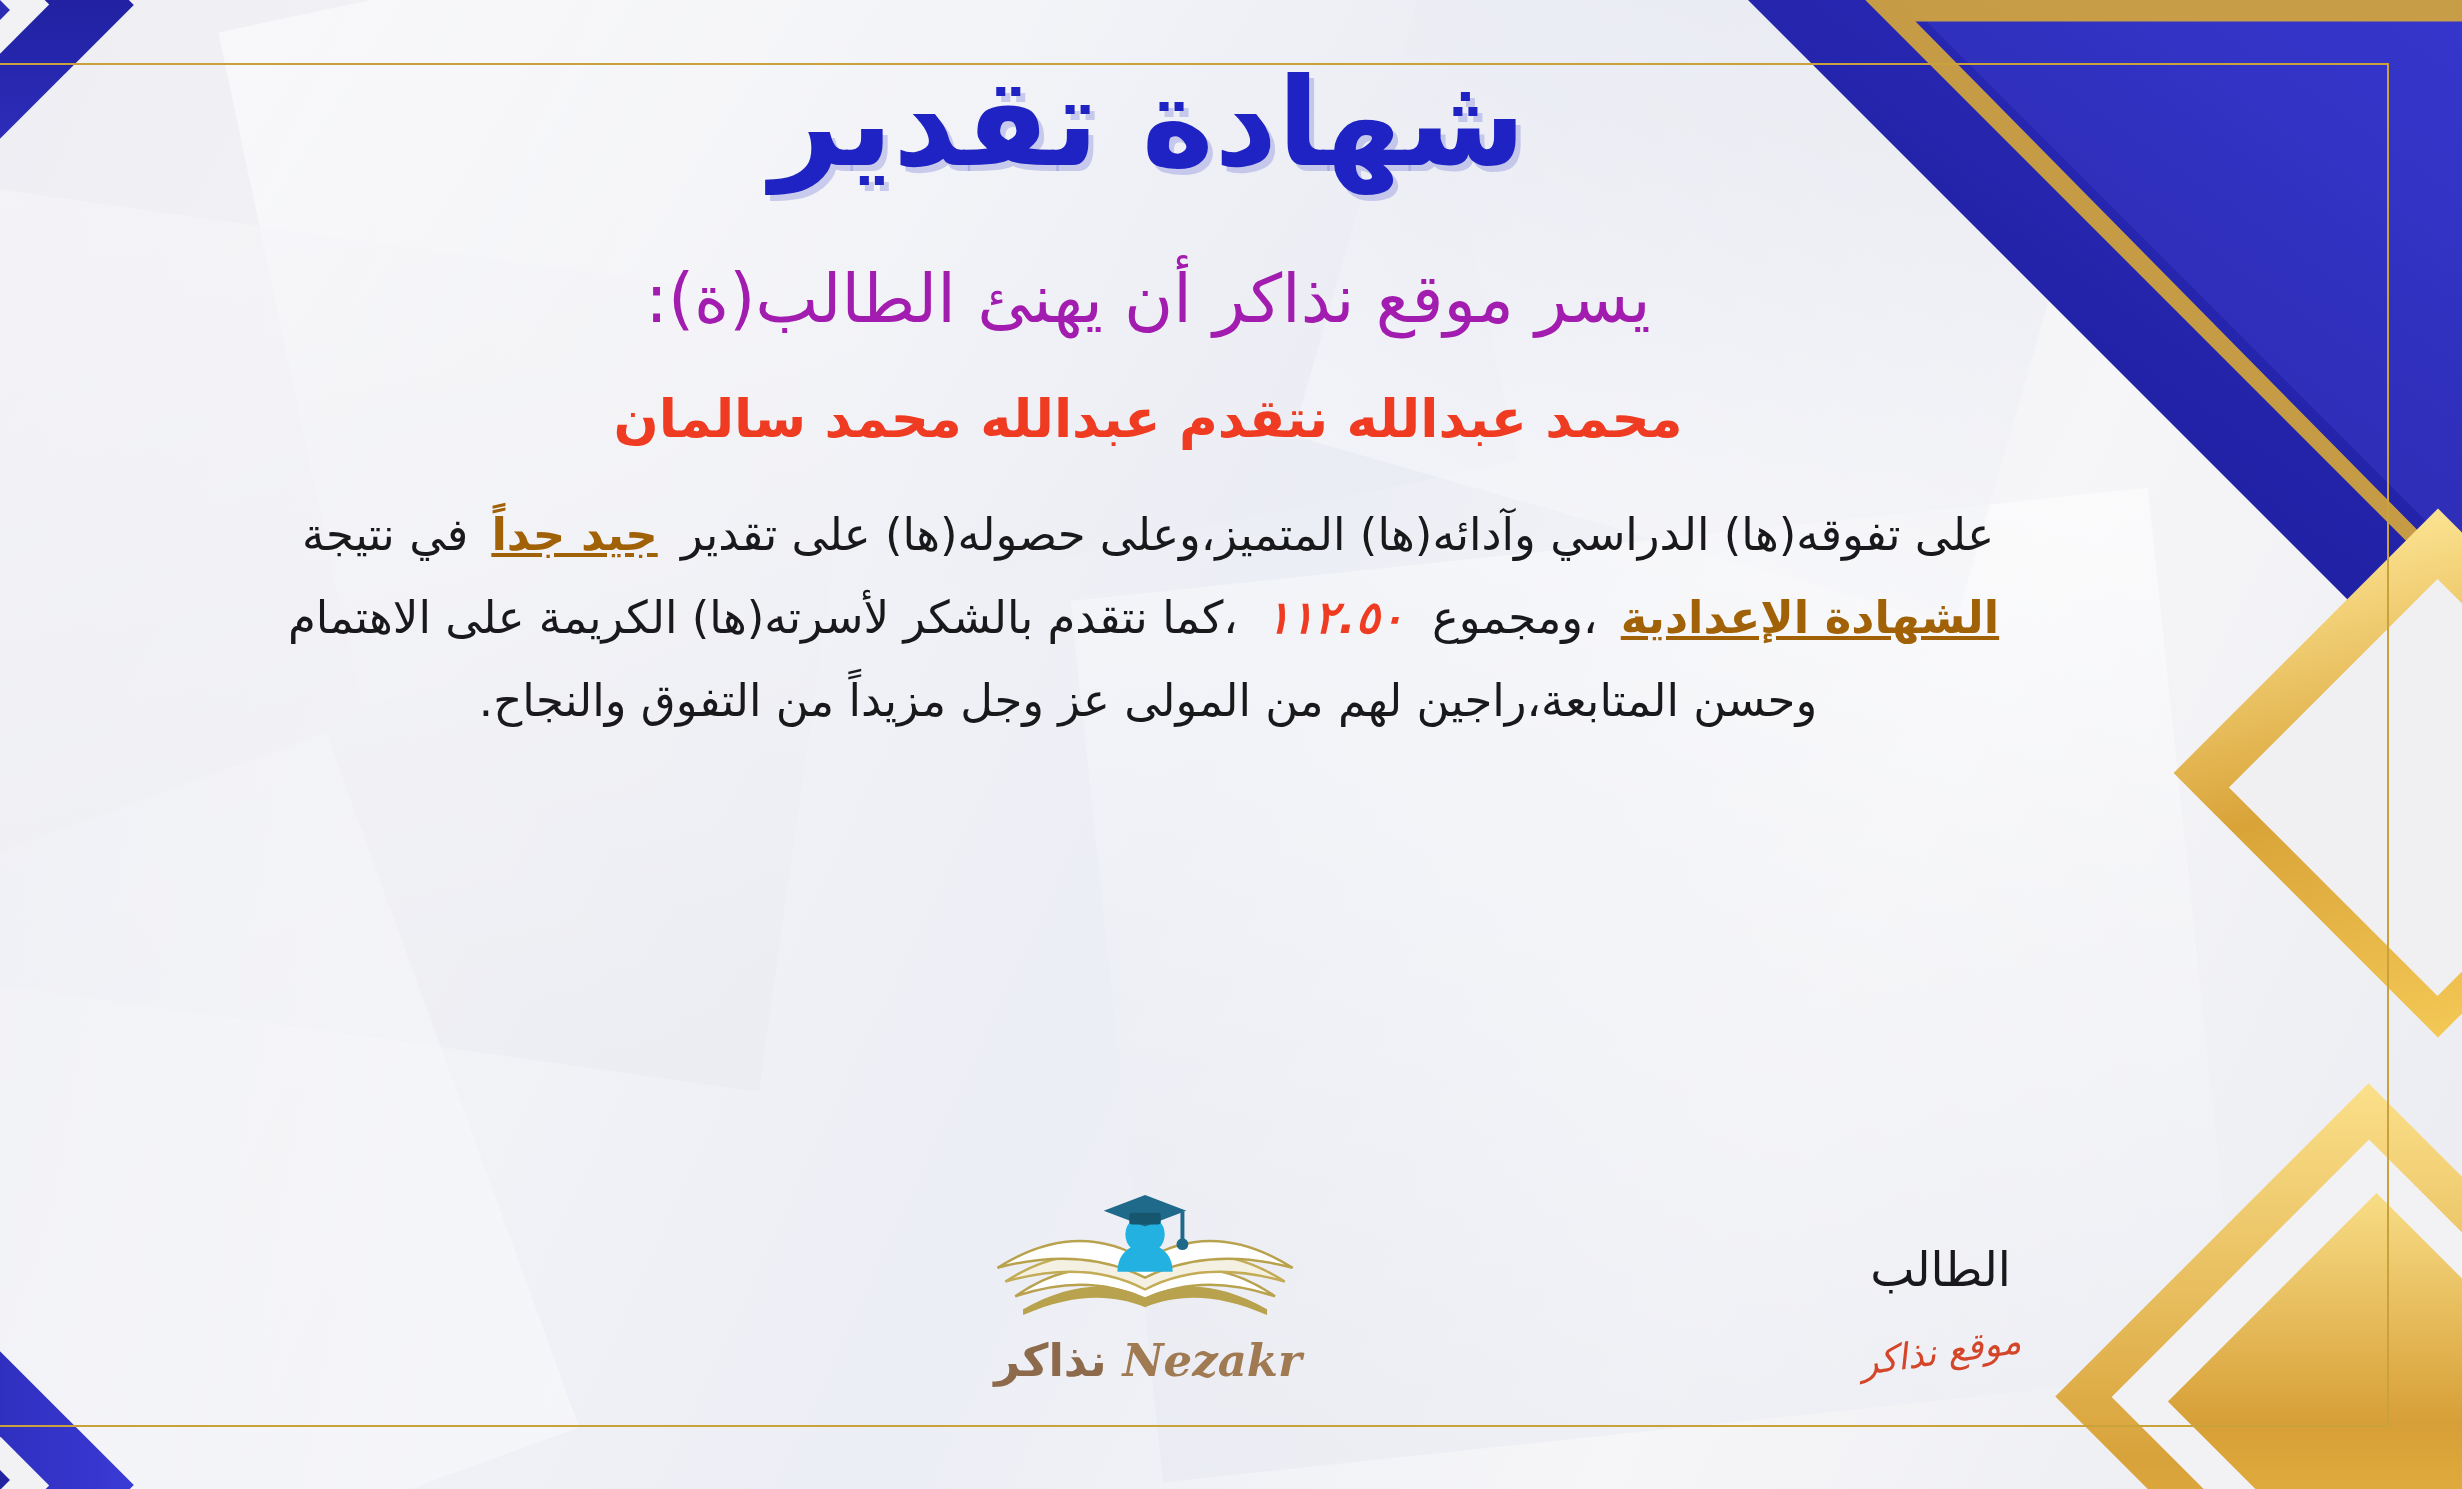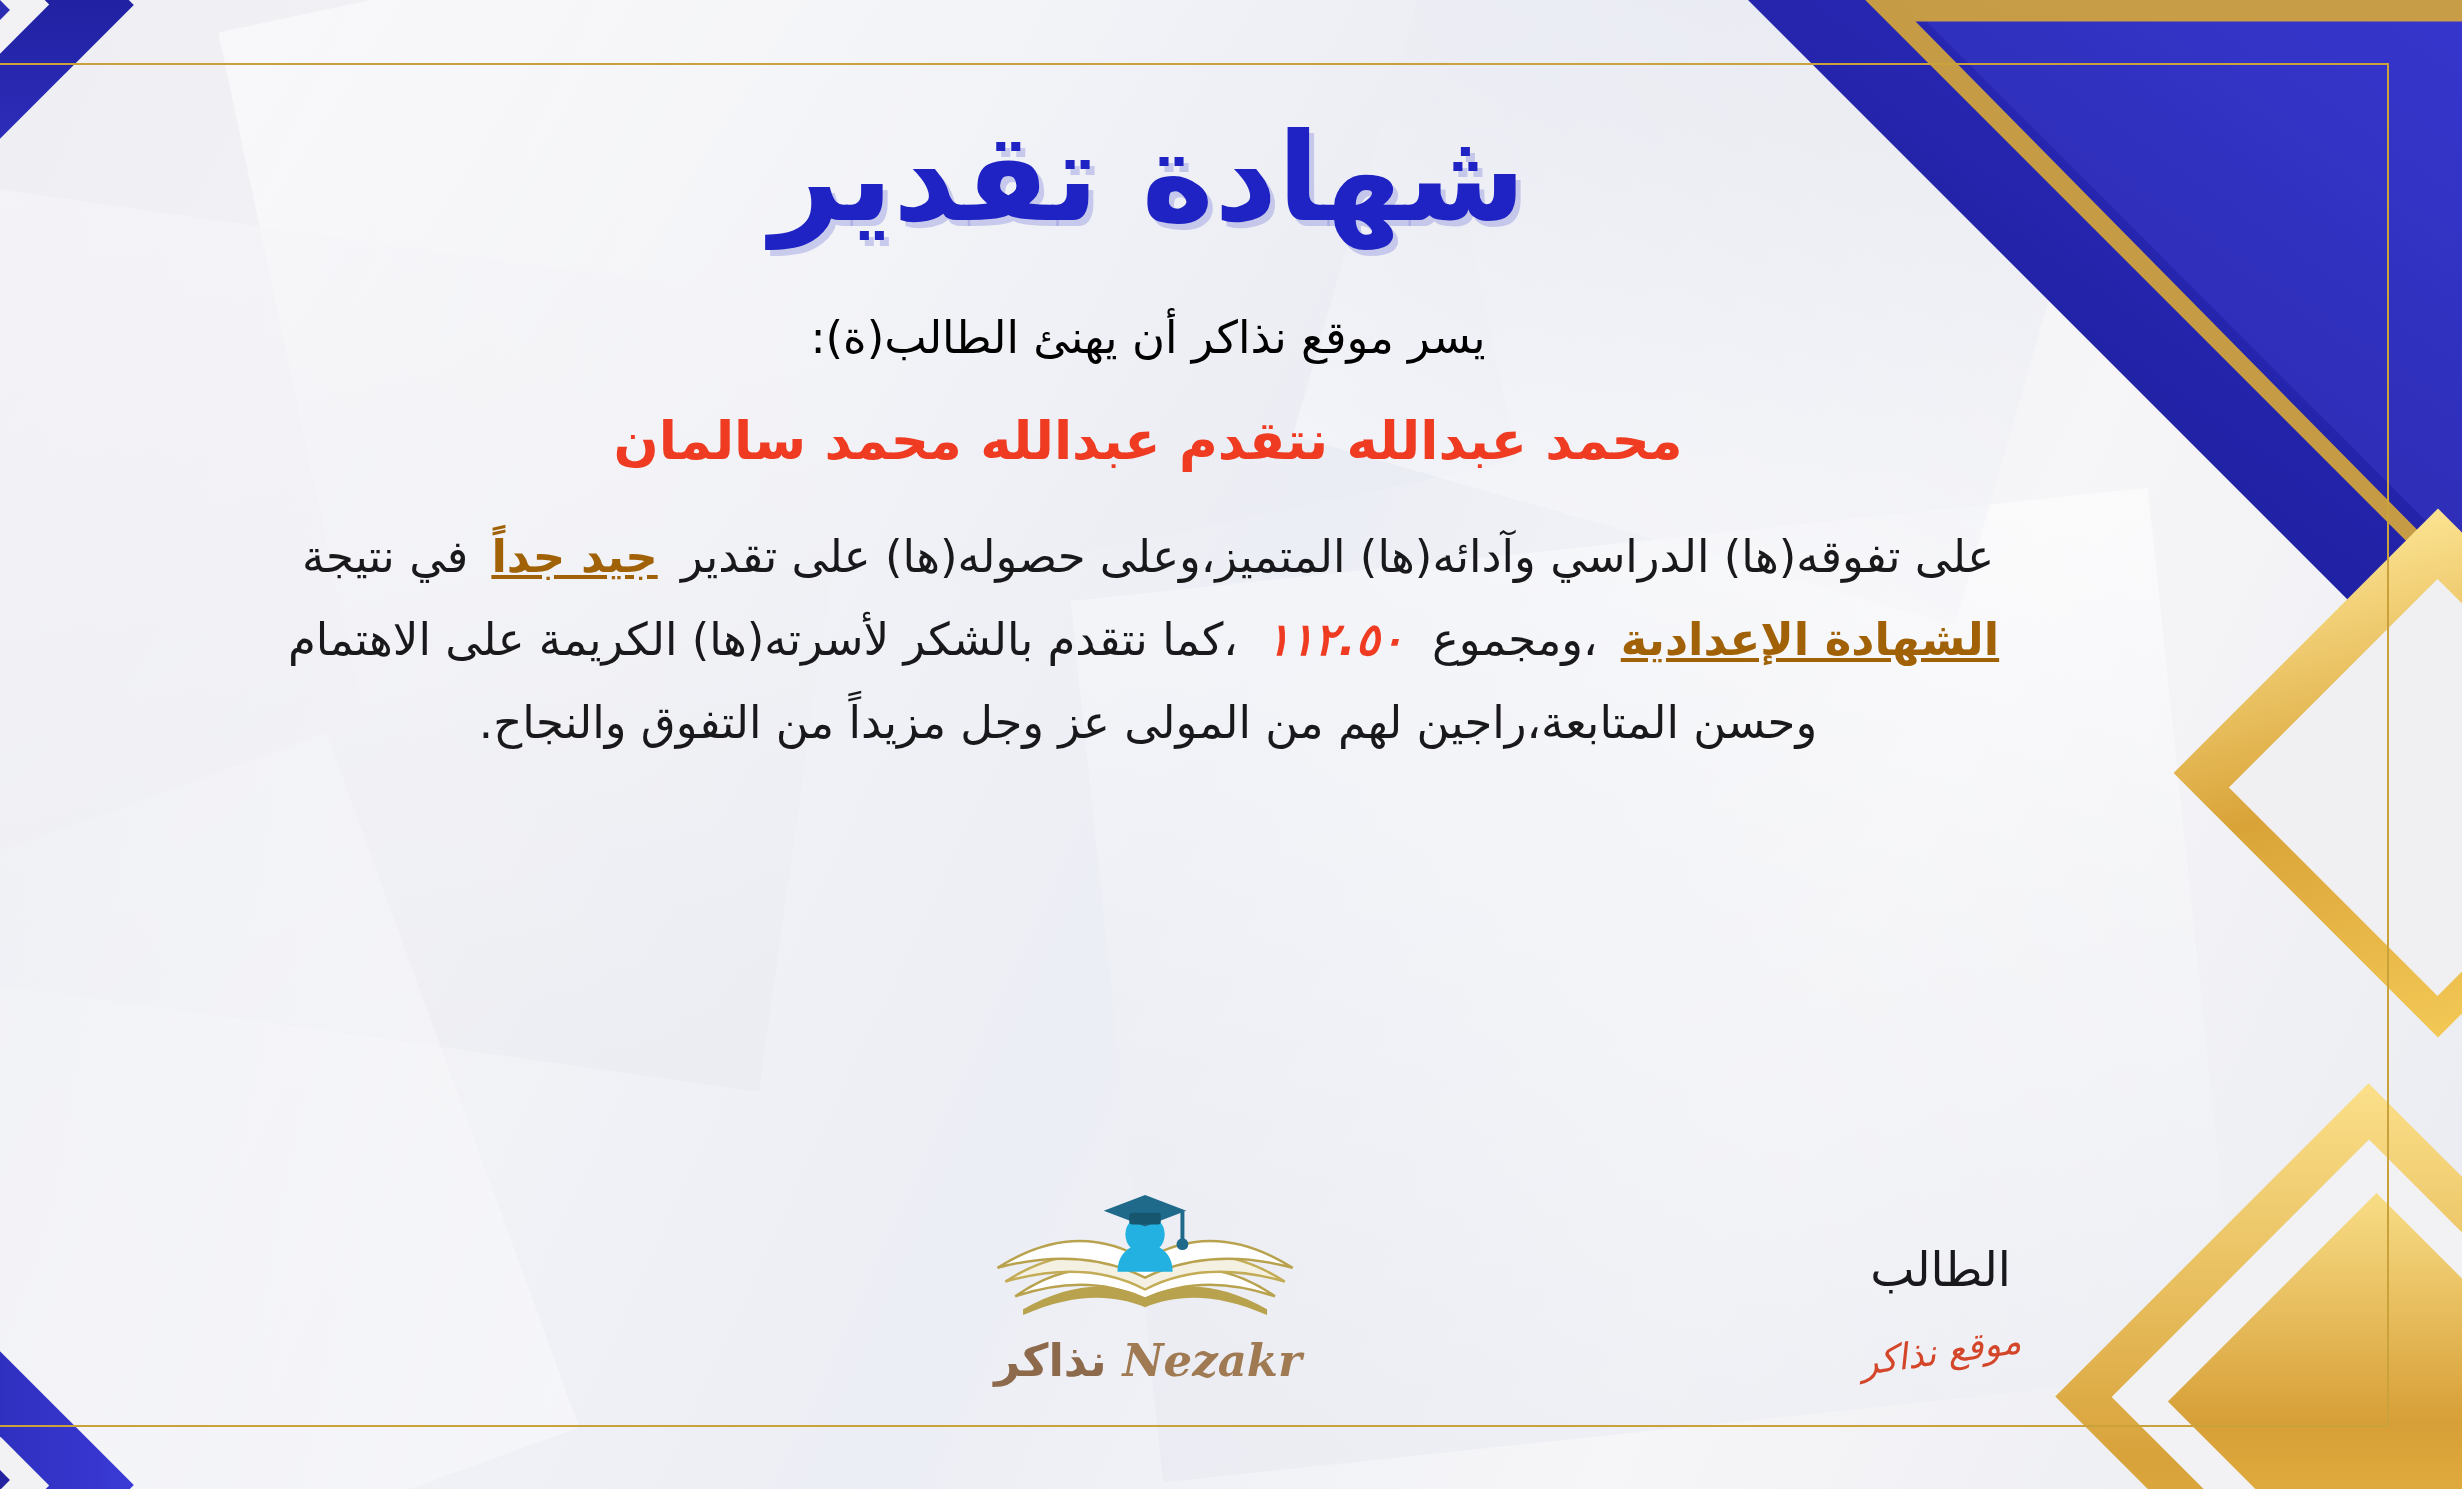--- a/index.html
+++ b/index.html
@@ -173,42 +173,42 @@
   
   .content {
     position: absolute;
     inset: 0;
     display: flex;
     flex-direction: column;
     align-items: center;
   }
 
   .cert-title {
-    margin-top: 110px;
+    margin-top: 55px;
     font-family: "DejaVu Sans", sans-serif;
     font-size: 123px;
     font-weight: bold;
     color: #1f23c4;
     letter-spacing: 2px;
     text-shadow: 4.9px 5.9px 0 rgba(120,125,215,.35);
     line-height: 1.1;
     direction: rtl;
     text-align: right;
   }
 
   .body-block {
     width: 1822px;
     margin-top: 59px;
     text-align: center;
     direction: rtl;
   }
 
   .line-congrats {
-    font-size: 45px;
-    color: #000000;
+    font-size: 67px;
+    color: #a21caf;
     line-height: 1.5;
   }
 
   .student-name {
     margin-top: 29.5px;
     font-size: 53px;
     font-weight: bold;
     color: #ef3b22;
     line-height: 1.5;
   }

